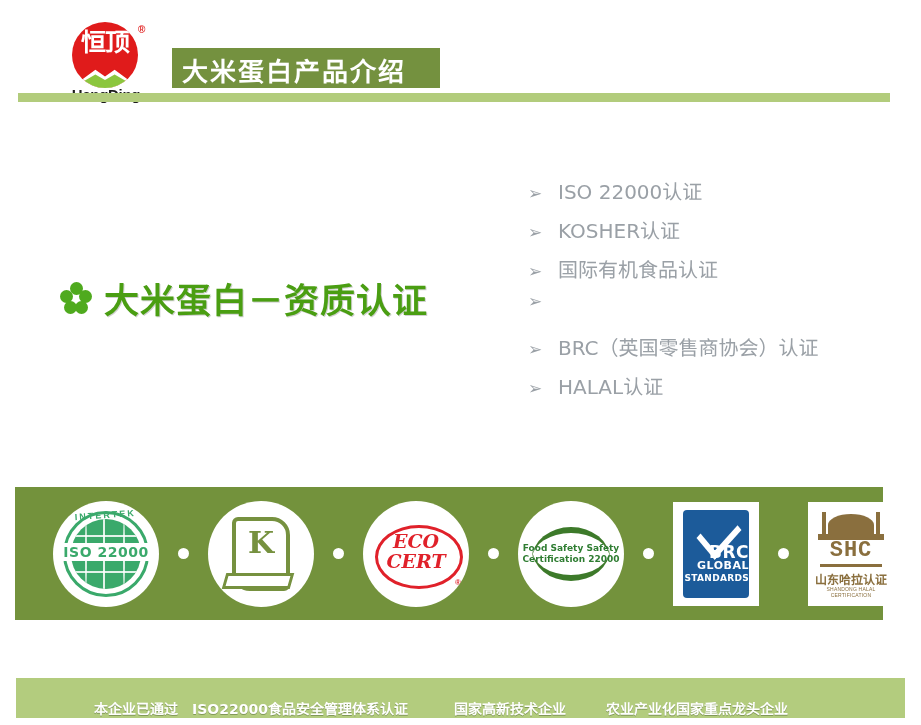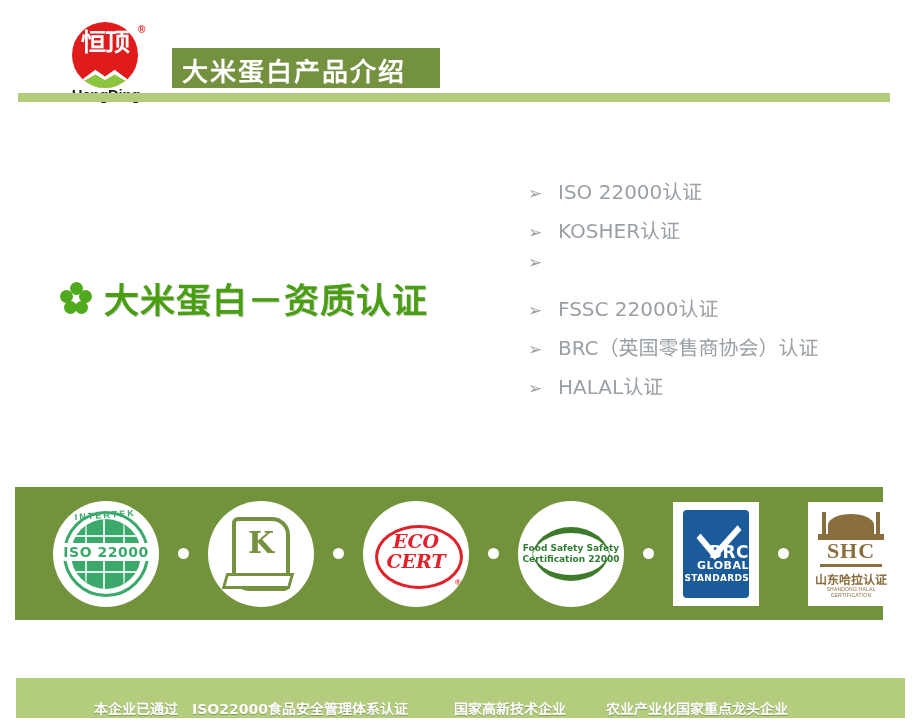--- a/index.html
+++ b/index.html
@@ -210,21 +210,21 @@
     background:#8a6f3e;border-radius:50% 50% 0 0;
   }
   .shc-min{position:absolute;width:4px;height:24px;background:#8a6f3e;top:10px;}
   .shc-min.l{left:14px;} .shc-min.r{right:14px;}
   .shc-base{
     position:absolute;left:10px;top:32px;width:66px;height:6px;background:#8a6f3e;
   }
   .shc-letters{
     position:absolute;left:0;top:36px;width:86px;text-align:center;
     color:#8a6f3e;font-size:22px;font-weight:bold;letter-spacing:1px;
-    font-family:Liberation Serif, serif;
+    font-family:Liberation Mono, monospace;
   }
   .shc-rule{
     position:absolute;left:12px;top:62px;width:62px;height:3px;background:#8a6f3e;
   }
   .shc-cn{
     position:absolute;left:0;top:68px;width:86px;text-align:center;
     color:#8a6f3e;font-size:12px;font-weight:bold;
   }
   .shc-en{
     position:absolute;left:0;top:84px;width:86px;text-align:center;
@@ -289,25 +289,25 @@
       <span class="bullet-label">ISO 22000认证</span>
     </div>
 
     <div class="bullet-row">
       <span class="bullet-mark">➢</span>
       <span class="bullet-label">KOSHER认证</span>
     </div>
 
     <div class="bullet-row">
       <span class="bullet-mark">➢</span>
-    </div>
-
-    <div class="bullet-row">
-      <span class="bullet-mark">➢</span>
-      <span class="bullet-label">FSSC 22000认证</span>
+      <span class="bullet-label">国际有机食品认证</span>
+    </div>
+
+    <div class="bullet-row">
+      <span class="bullet-mark">➢</span>
     </div>
 
     <div class="bullet-row">
       <span class="bullet-mark">➢</span>
       <span class="bullet-label">BRC（英国零售商协会）认证</span>
     </div>
 
     <div class="bullet-row">
       <span class="bullet-mark">➢</span>
       <span class="bullet-label">HALAL认证</span>

